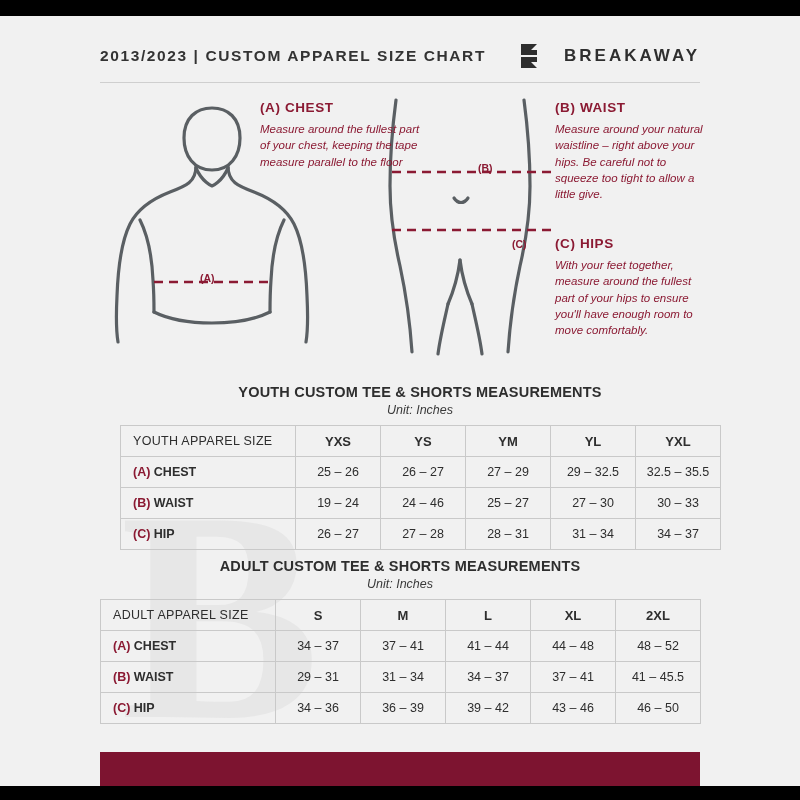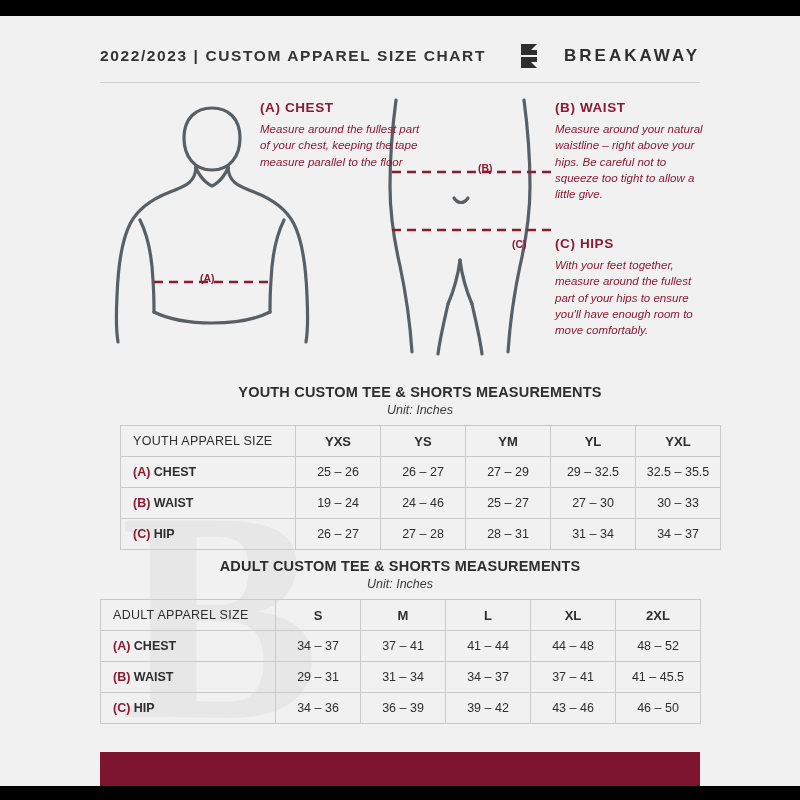--- a/index.html
+++ b/index.html
@@ -193,21 +193,21 @@
 <body>
 
 <div id="page">
   <div class="sheet">
 
     <div class="watermark">B</div>
 
     <div class="content">
 
       <div class="header">
-        <div class="header-title">2022/2023  |  CUSTOM APPAREL SIZE CHART</div>
+        <div class="header-title">2013/2023  |  CUSTOM APPAREL SIZE CHART</div>
         <div class="brand">
           <span class="brand-mark">
             <svg width="22" height="26" viewBox="0 0 22 26">
               <path d="M3 1 L19 1 L13 7 L19 7 L19 12 L3 12 Z" fill="#2e2e2e"></path>
               <path d="M3 14 L19 14 L19 19 L13 19 L19 25 L3 25 Z" fill="#2e2e2e"></path>
             </svg>
           </span>
           <span class="brand-name">BREAKAWAY</span>
         </div>
       </div>

